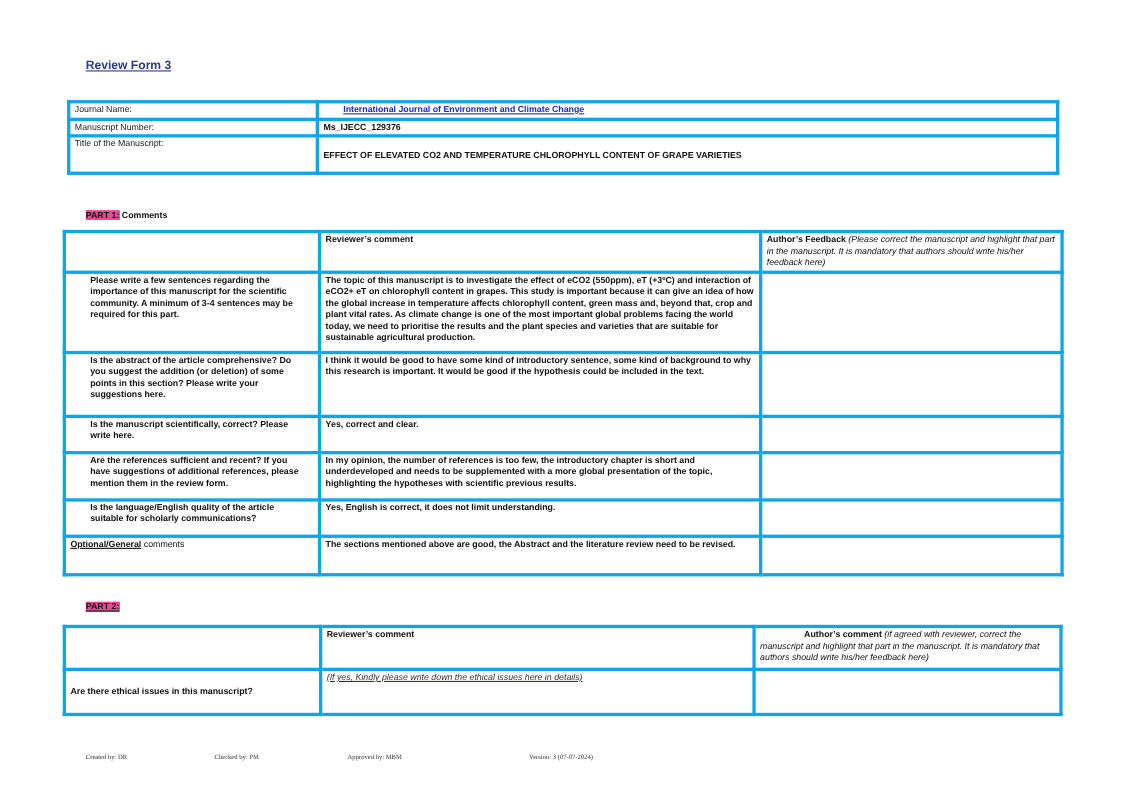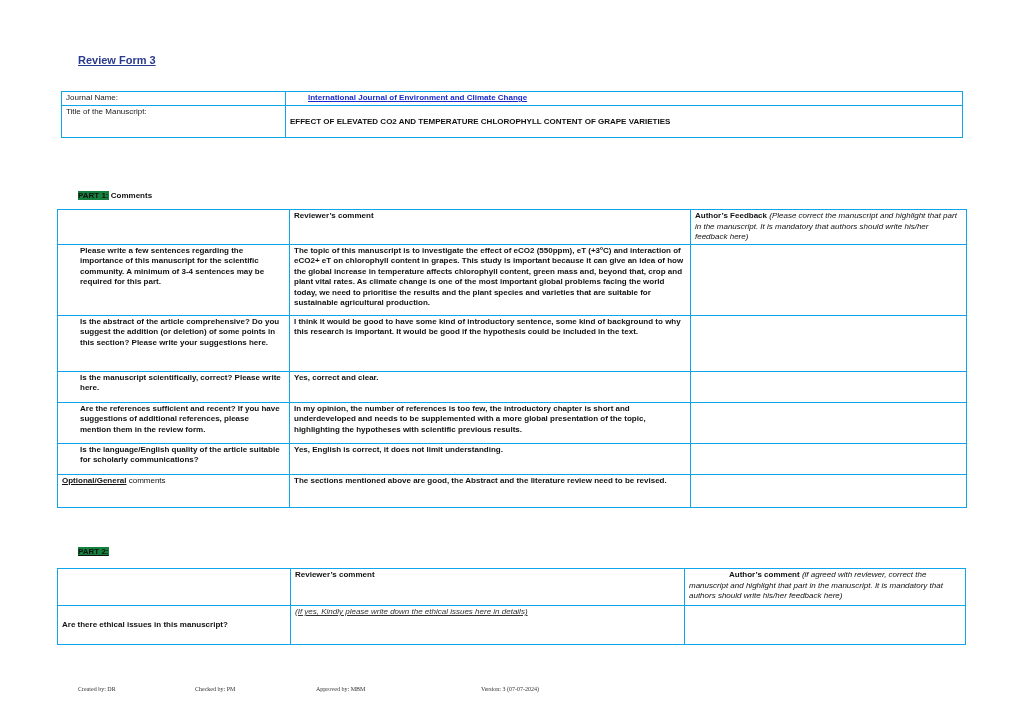--- a/index.html
+++ b/index.html
@@ -2,34 +2,34 @@
 <html><head>
 <meta charset="utf-8">
 <style>
   html, body { margin: 0; padding: 0; background: #ffffff; }
   body { width: 1024px; height: 724px; position: relative; overflow: hidden;
          font-family: "Liberation Sans", sans-serif; color: #111; }
   .abs { position: absolute; margin-left: 16px; }
   .form-title { left: 62px; top: 54px; font-size: 11px; font-weight: bold; color: #2a3a8c; text-decoration: underline; }
 
   table { border-collapse: collapse; position: absolute; table-layout: fixed; }
-  td { border: 1px solid #0ea5e9; vertical-align: top; padding: 1px 4px; font-size: 8px; line-height: 10.5px; }
+  td { border: 3px solid #0ea5e9; vertical-align: top; padding: 1px 4px; font-size: 8px; line-height: 10.5px; }
 
   
   #info { left: 61px; top: 91px; width: 902px; }
   #info td.label { width: 215px; color: #222; font-weight: normal; }
   #info td.value { font-weight: bold; }
   #info .link { color: #1a2ad0; text-decoration: underline; padding-left: 18px; }
   #info tr.r-title td { height: 26px; }
   #info tr.r-title td.value { vertical-align: middle; padding-top: 4px; }
   #info tr.r0 td, #info tr.r1 td { height: 10px; }
   #info tr.r3 td { height: 12px; }
 
   .part-heading { font-size: 8px; font-weight: bold; }
-  .hl { background: #15803d; }
+  .hl { background: #ec4899; }
   .part1 { left: 62px; top: 191px; }
   .part2 { left: 62px; top: 547px; }
   .part2 .hl { text-decoration: underline; }
 
   #p1 { left: 57px; top: 209px; width: 910px; }
   #p1 col.c1 { width: 232px; }
   #p1 col.c2 { width: 401px; }
   #p1 td { font-weight: bold; }
   #p1 td.q { padding-left: 22px; padding-right: 8px; }
   #p1 td.hdr-author { font-weight: normal; font-style: italic; }
@@ -61,20 +61,24 @@
 </head>
 <body>
 
 <div class="abs form-title">Review Form 3</div>
 
 <table id="info">
   <tbody>
       <tr class="r0">
     <td class="label">Journal Name:</td>
     <td class="value"><span class="link">International Journal of Environment and Climate Change</span></td>
+  </tr>
+  <tr class="r1">
+    <td class="label">Manuscript Number:</td>
+    <td class="value">Ms_IJECC_129376</td>
   </tr>
   <tr class="r-title">
     <td class="label">Title of the Manuscript:</td>
     <td class="value">EFFECT OF ELEVATED CO2 AND TEMPERATURE CHLOROPHYLL CONTENT OF GRAPE VARIETIES</td>
   </tr>
 </tbody>
   </table>
 
 <div class="abs part-heading part1"><span class="hl">PART  1:</span><span> Comments</span></div>
 

